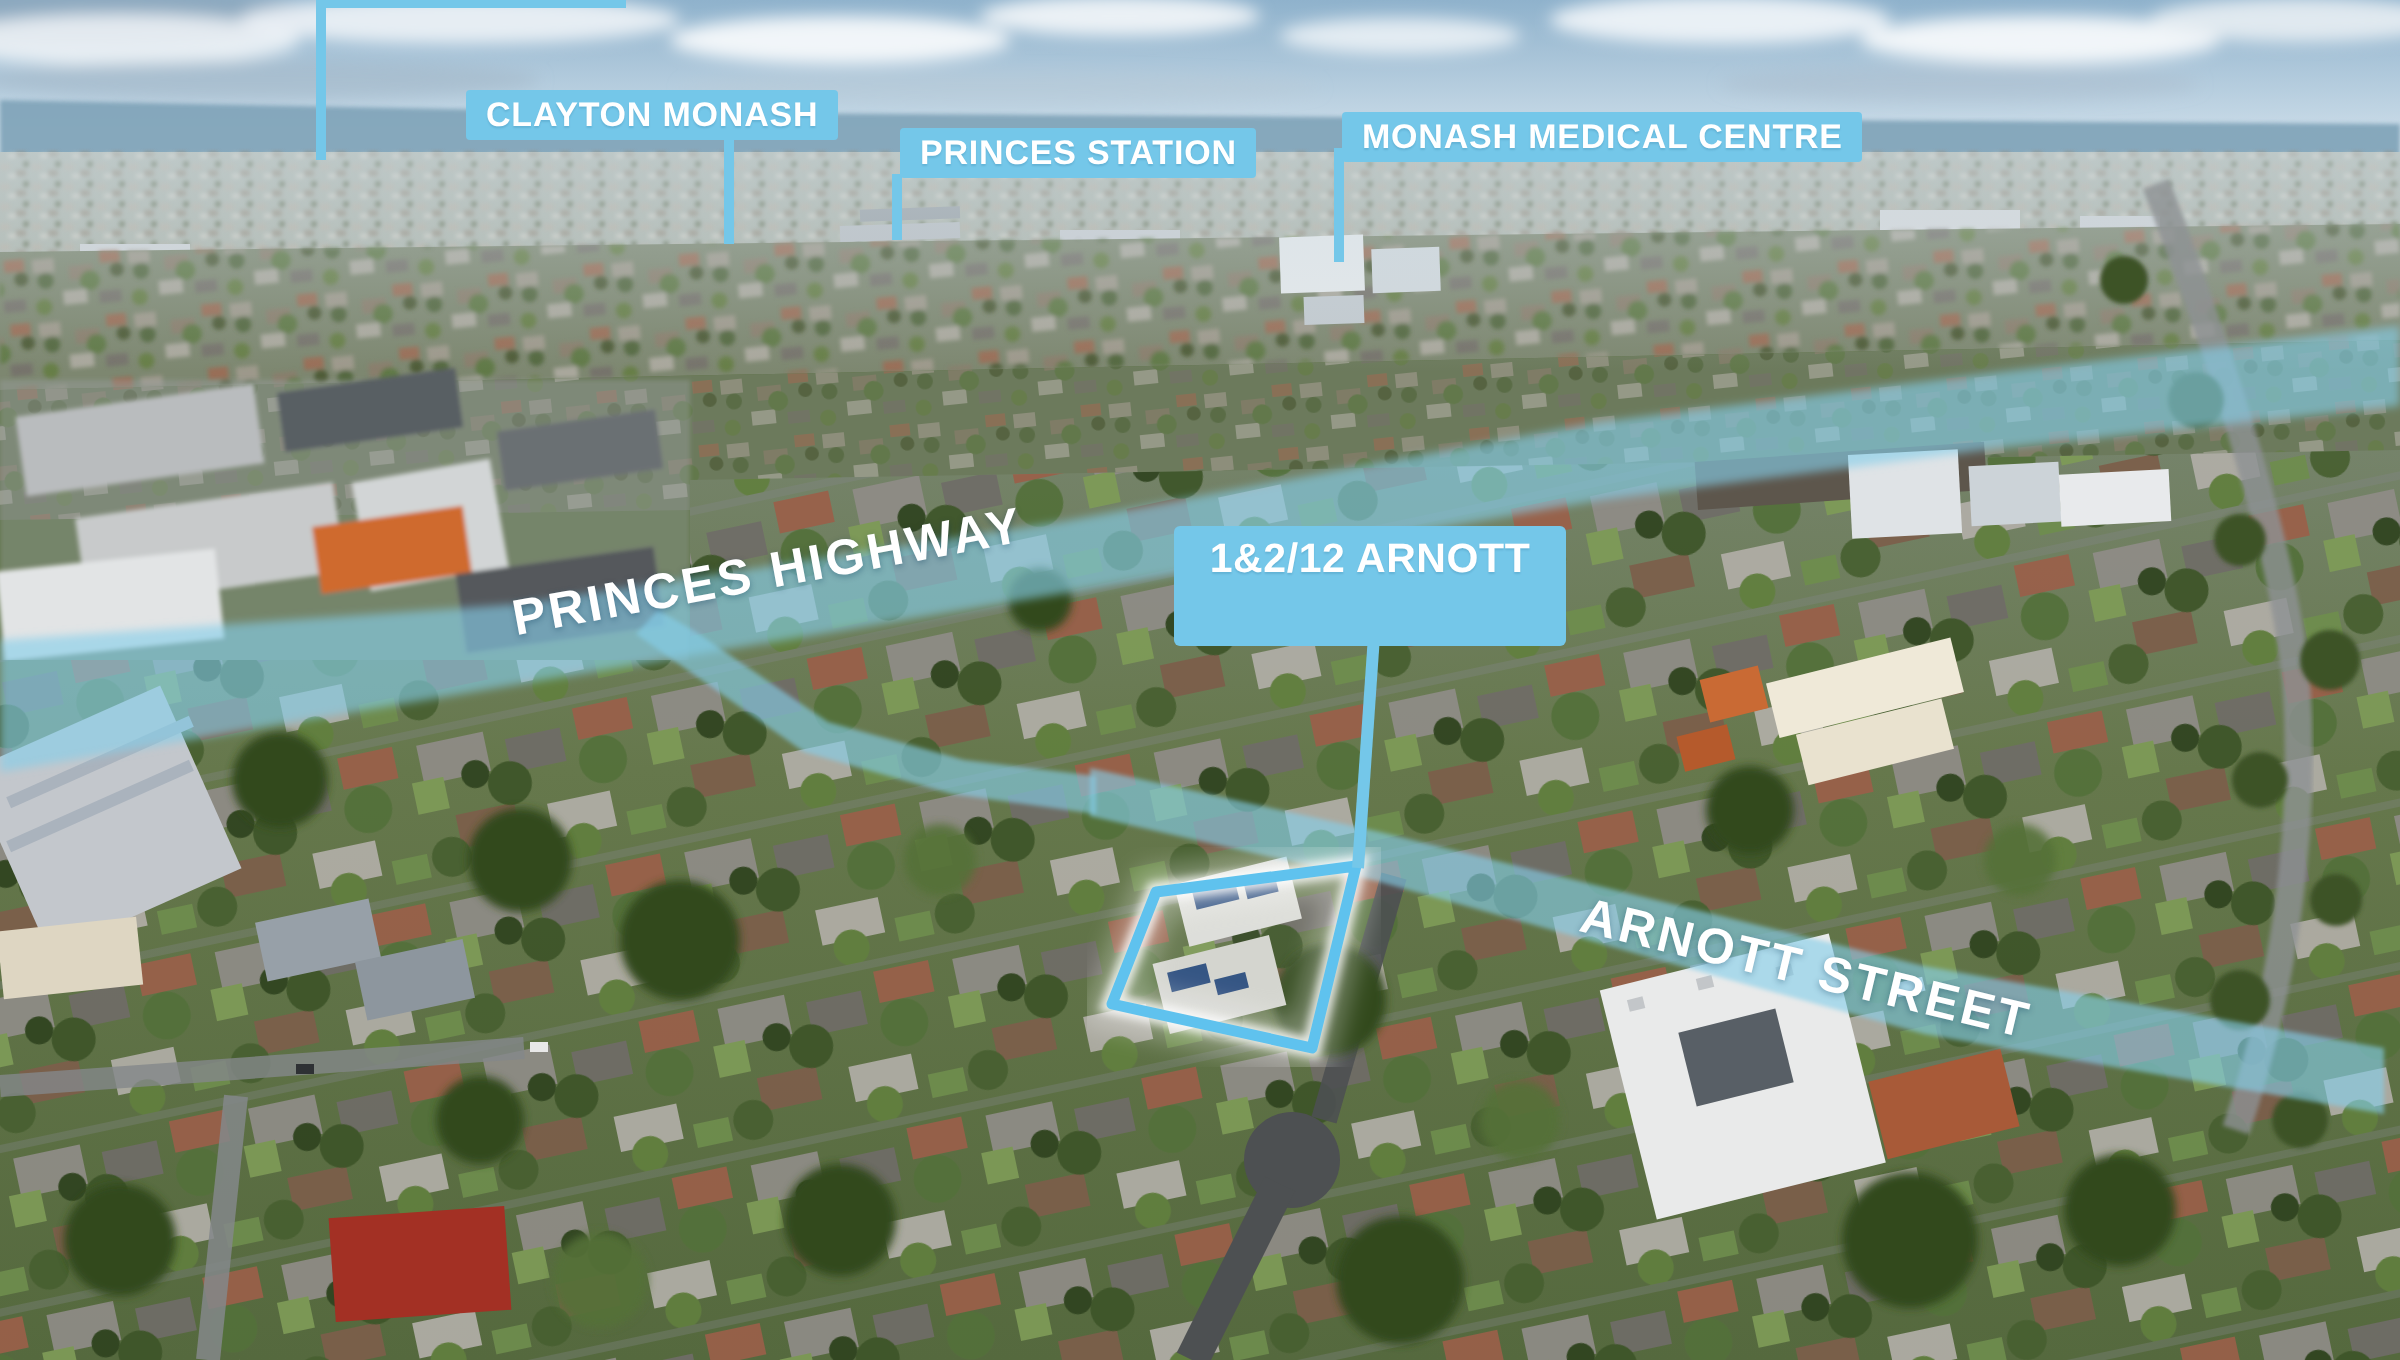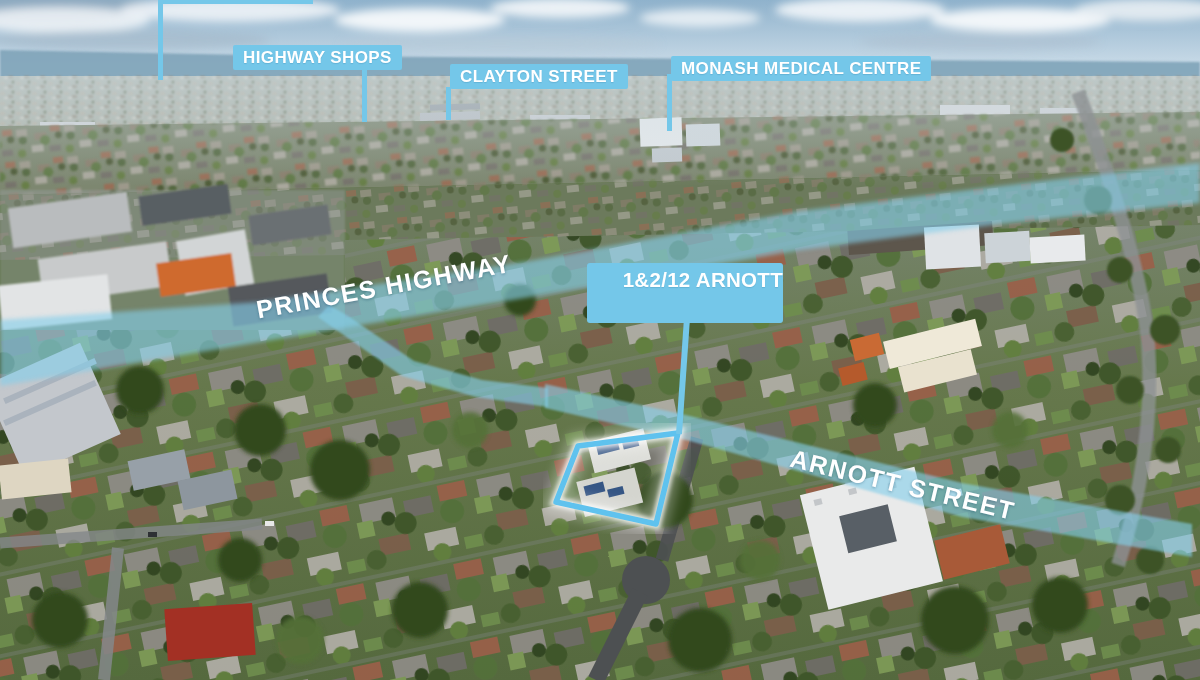--- a/index.html
+++ b/index.html
@@ -19,21 +19,21 @@
   .loc-label{
     position:absolute;background:var(--label-background);color:var(--label-text);
     font-weight:700;font-size:17px;line-height:25px;height:25px;
     padding:0 10px;letter-spacing:.4px;border-radius:2px;white-space:nowrap;
     text-shadow:0 1px 1px rgba(0,70,110,.15);
   }
   .clipped-bar{position:absolute;left:162px;top:0;width:151px;height:4px;background:var(--label-background);}
   #address-label{
     position:absolute;left:587px;top:263px;width:196px;height:60px;
     background:var(--label-background);color:var(--label-text);
-    font-weight:700;font-size:20.5px;line-height:27px;text-align:right;
+    font-weight:700;font-size:20.5px;line-height:27px;text-align:center;
     letter-spacing:.3px;border-radius:3px;padding-top:3px;box-sizing:border-box;
     text-shadow:0 1px 1px rgba(0,70,110,.15);
   }
   .road-name{
     position:absolute;color:#fff;font-weight:700;font-size:25px;
     letter-spacing:1.6px;white-space:nowrap;
     text-shadow:0 1px 3px rgba(0,50,80,.35);
   }
   #princes-name{left:254px;top:296px;transform:rotate(-10.5deg);transform-origin:left top;}
   #arnott-name{left:794px;top:444px;transform:rotate(13.5deg);transform-origin:left top;}
@@ -245,22 +245,22 @@
     <line x1="687" y1="318" x2="679" y2="434" style="stroke:var(--label-background)" stroke-width="6"></line>
   </svg>
 
   <div class="clipped-bar"></div>
   <div class="leader" style="left:158px;top:0;height:80px"></div>
 
   <div class="leader" style="left:362px;top:68px;height:54px"></div>
   <div class="leader" style="left:446px;top:87px;height:33px"></div>
   <div class="leader" style="left:667px;top:74px;height:57px"></div>
 
-  <div class="loc-label" style="left:233px;top:45px">HIGHWAY SHOPS</div>
-  <div class="loc-label" style="left:450px;top:64px">CLAYTON STREET</div>
+  <div class="loc-label" style="left:233px;top:45px">CLAYTON MONASH</div>
+  <div class="loc-label" style="left:450px;top:64px">PRINCES STATION</div>
   <div class="loc-label" style="left:671px;top:56px">MONASH MEDICAL CENTRE</div>
 
   <div class="road-name" id="princes-name">PRINCES HIGHWAY</div>
   <div class="road-name" id="arnott-name">ARNOTT STREET</div>
 
   <div id="address-label">
     <div>1&amp;2/12 ARNOTT</div>
   </div>
 
 </div>

